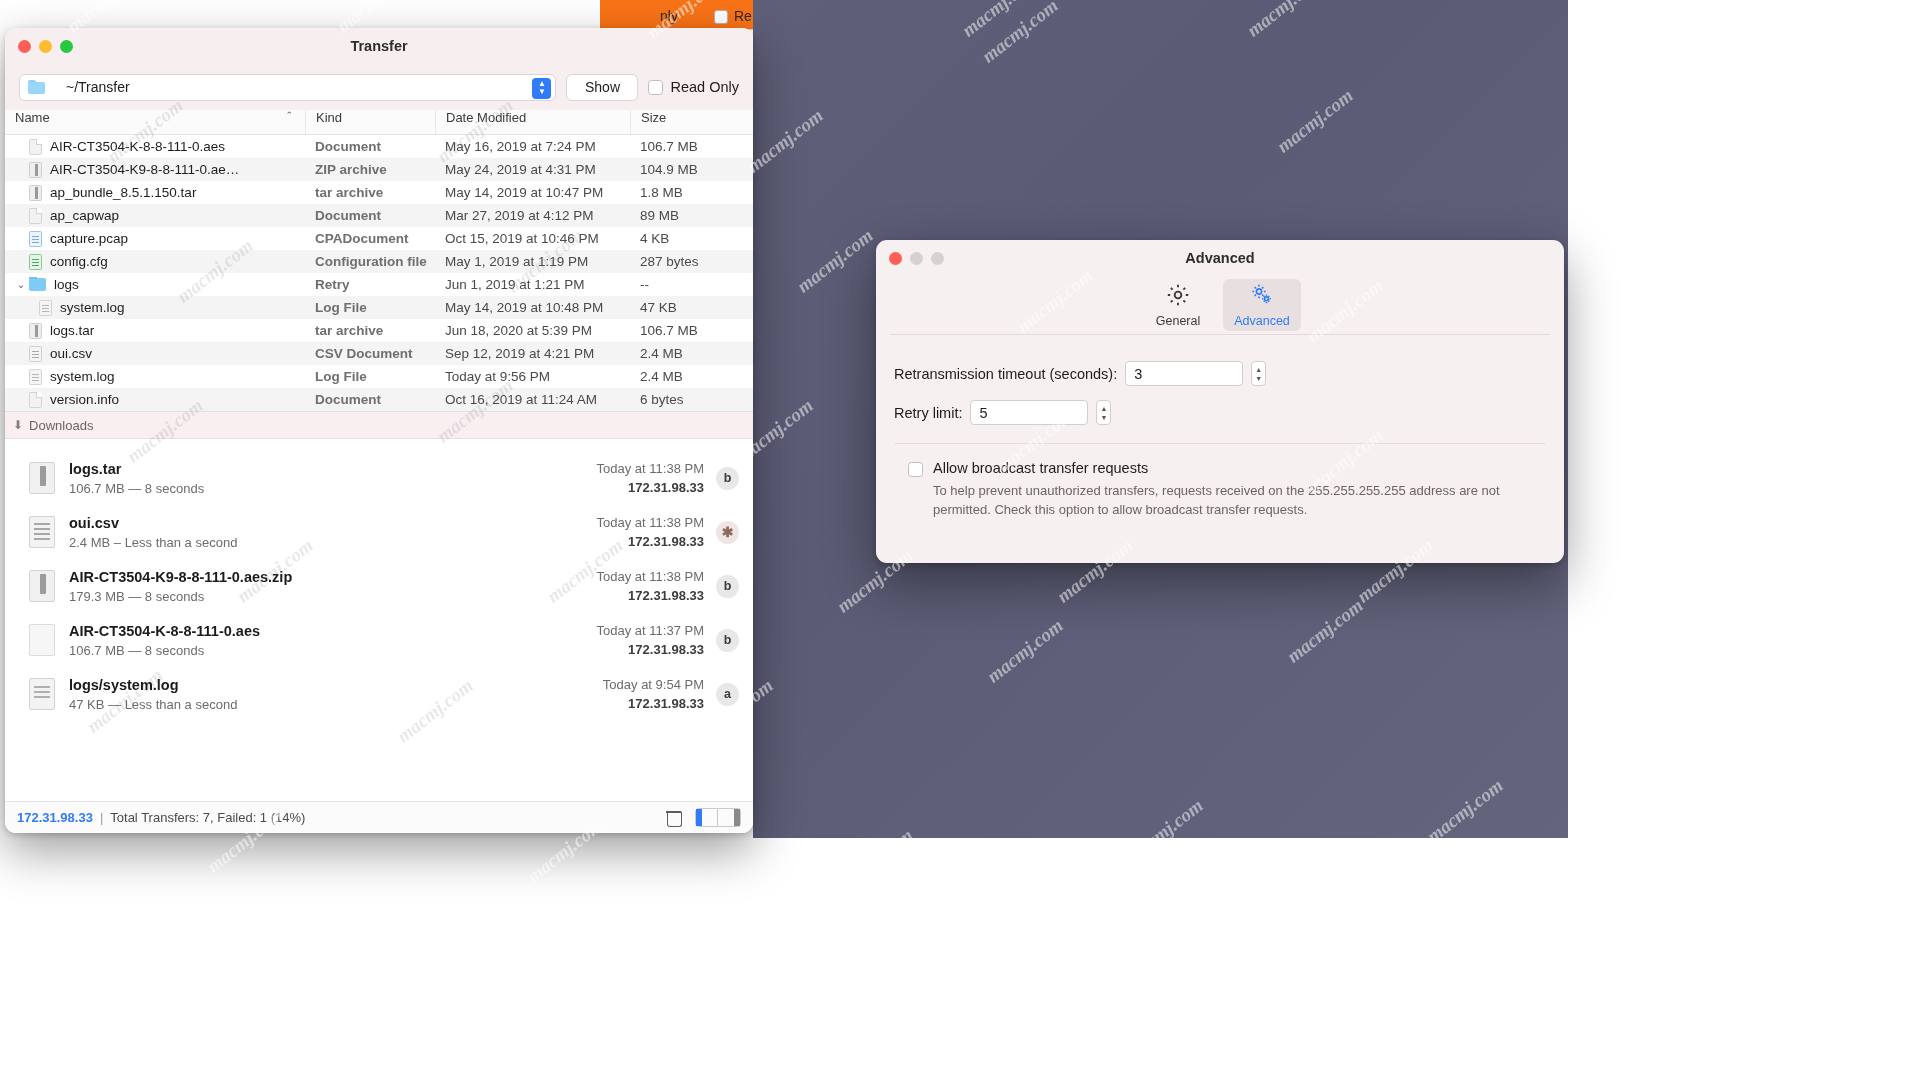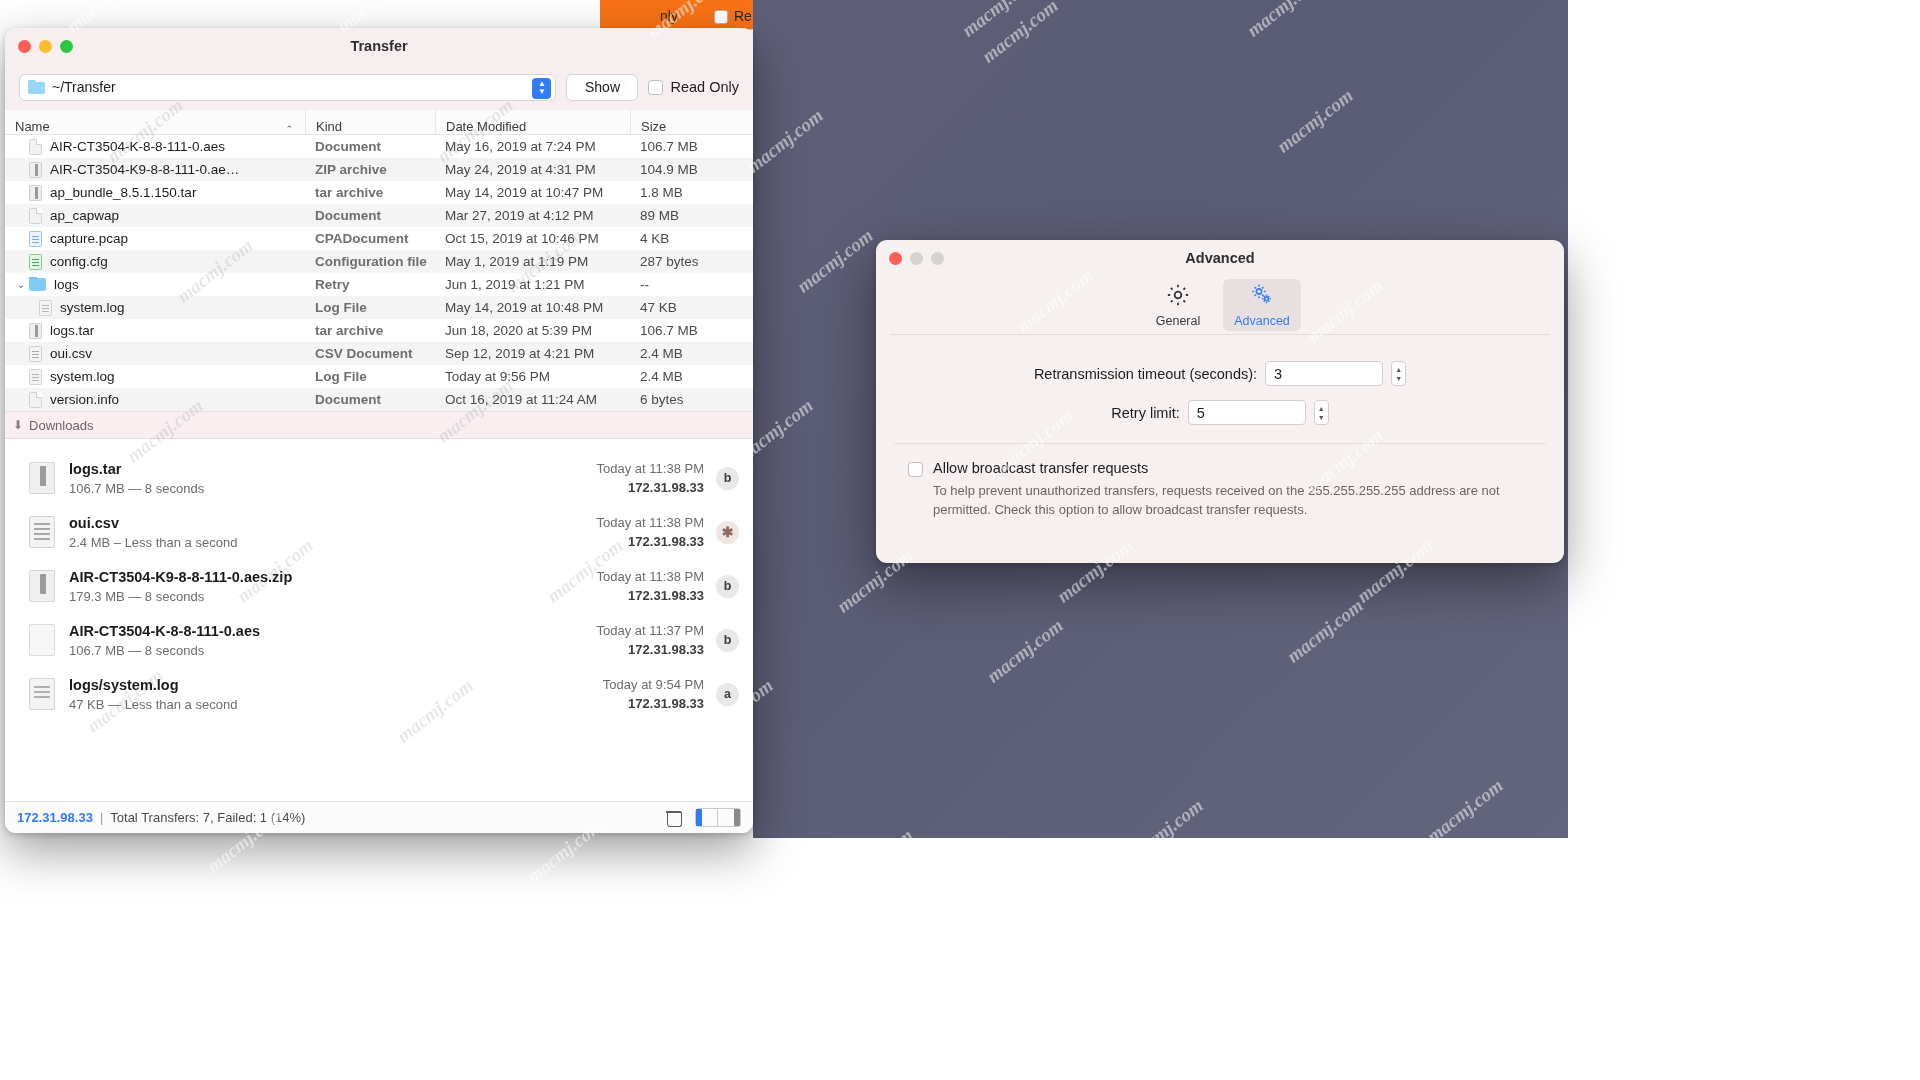--- a/index.html
+++ b/index.html
@@ -84,21 +84,21 @@
   }
   .folder-icon { width: 17px; height: 14px; position: relative; flex: 0 0 auto; }
   .folder-icon::before {
     content: ""; position: absolute; left: 0; top: 0; width: 8px; height: 3px;
     background: #8fd0f5; border-radius: 2px 2px 0 0;
   }
   .folder-icon::after {
     content: ""; position: absolute; left: 0; top: 2px; width: 17px; height: 12px;
     background: #9ad6f8; border-radius: 2px;
   }
-  .path-text { font-size: 14px; color: #1d1d1d; margin-left: 7px; }
+  .path-text { font-size: 14px; color: #1d1d1d; margin-left: 21px; }
   .stepper-blue {
     position: absolute; right: 4px; top: 3px; width: 19px; height: 21px;
     background: #2f7cf6; border-radius: 4px;
     display: flex; flex-direction: column; align-items: center; justify-content: center;
     color: #fff; font-size: 8px; line-height: 8px;
   }
   .btn-show {
     height: 27px; min-width: 72px; padding: 0 14px;
     background: #fff; border: 1px solid #dcd4d6; border-radius: 6px;
     font-size: 14px; color: #1d1d1d;
@@ -110,21 +110,21 @@
     background: #fff;
   }
   .readonly-label { font-size: 14.5px; color: #1d1d1d; }
 
   
   .table-head {
     height: 25px; background: #fbfbfb; border-bottom: 1px solid #e3e3e3;
     display: flex; align-items: center; font-size: 13px; color: #3a3a3a;
     flex: 0 0 auto;
   }
-  .th { position: relative; height: 100%; display: flex; align-items: flex-end; padding-left: 10px; }
+  .th { position: relative; height: 100%; display: flex; align-items: flex-start; padding-left: 10px; }
   .th + .th { border-left: 1px solid #e8e8e8; }
   .th-name { width: 300px; }
   .th-kind { width: 130px; }
   .th-date { width: 195px; }
   .th-size { width: 113px; }
   .sort-caret {
     position: absolute; right: 12px; font-size: 9px; color: #5a5a5a;
   }
 
   
@@ -284,21 +284,21 @@
     width: 78px; height: 52px; border-radius: 6px;
     display: flex; flex-direction: column; align-items: center; justify-content: center;
     gap: 2px;
   }
   .tool-item.active { background: #e8e0e0; }
   .tool-label { font-size: 12.5px; color: #3a3a3a; }
   .tool-item.active .tool-label { color: #2f7cf6; }
   .prefs-divider { height: 1px; background: #e4dada; margin: 0 14px; }
   .prefs-body { flex: 1; padding: 26px 18px 0 18px; }
   .field-row {
-    display: flex; align-items: center; justify-content: center;
+    display: flex; align-items: center; justify-content: flex-start;
     margin-bottom: 14px; gap: 8px;
   }
   .field-label { font-size: 14.5px; color: #1c1c1c; }
   .field-input {
     width: 118px; height: 25px; background: #fff;
     border: 1px solid #d5cdcd; border-radius: 4px;
     display: flex; align-items: center; padding-left: 8px;
     font-size: 14.5px; color: #1c1c1c;
   }
   .num-stepper {

